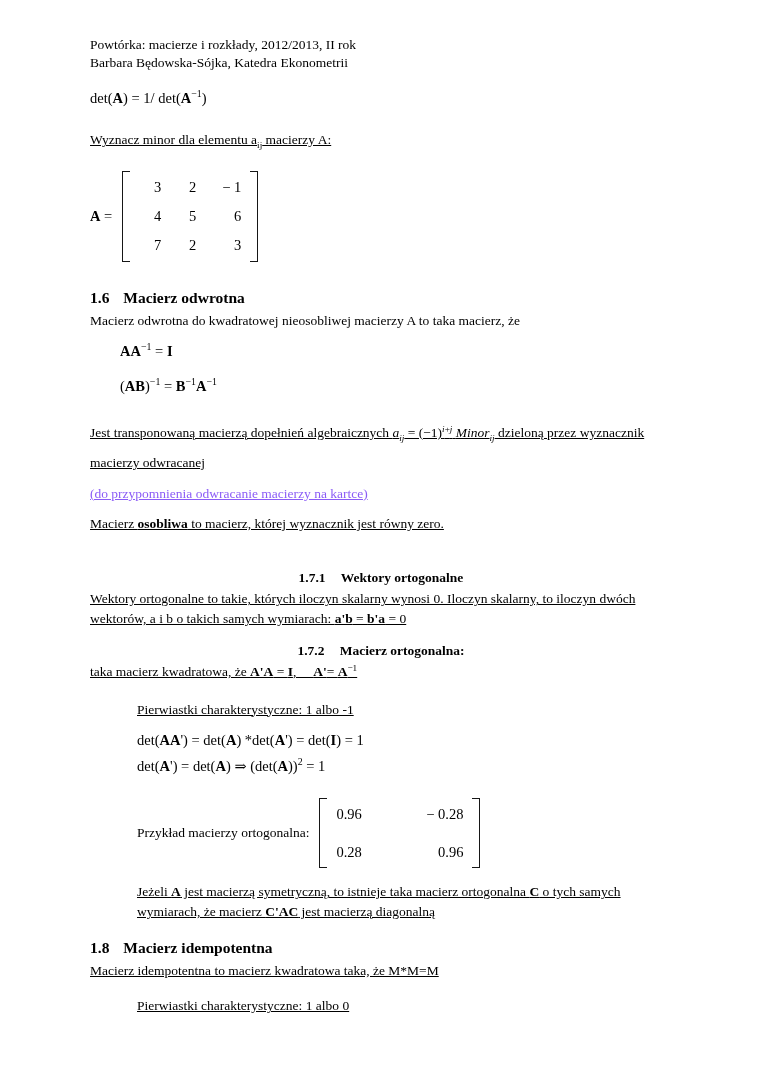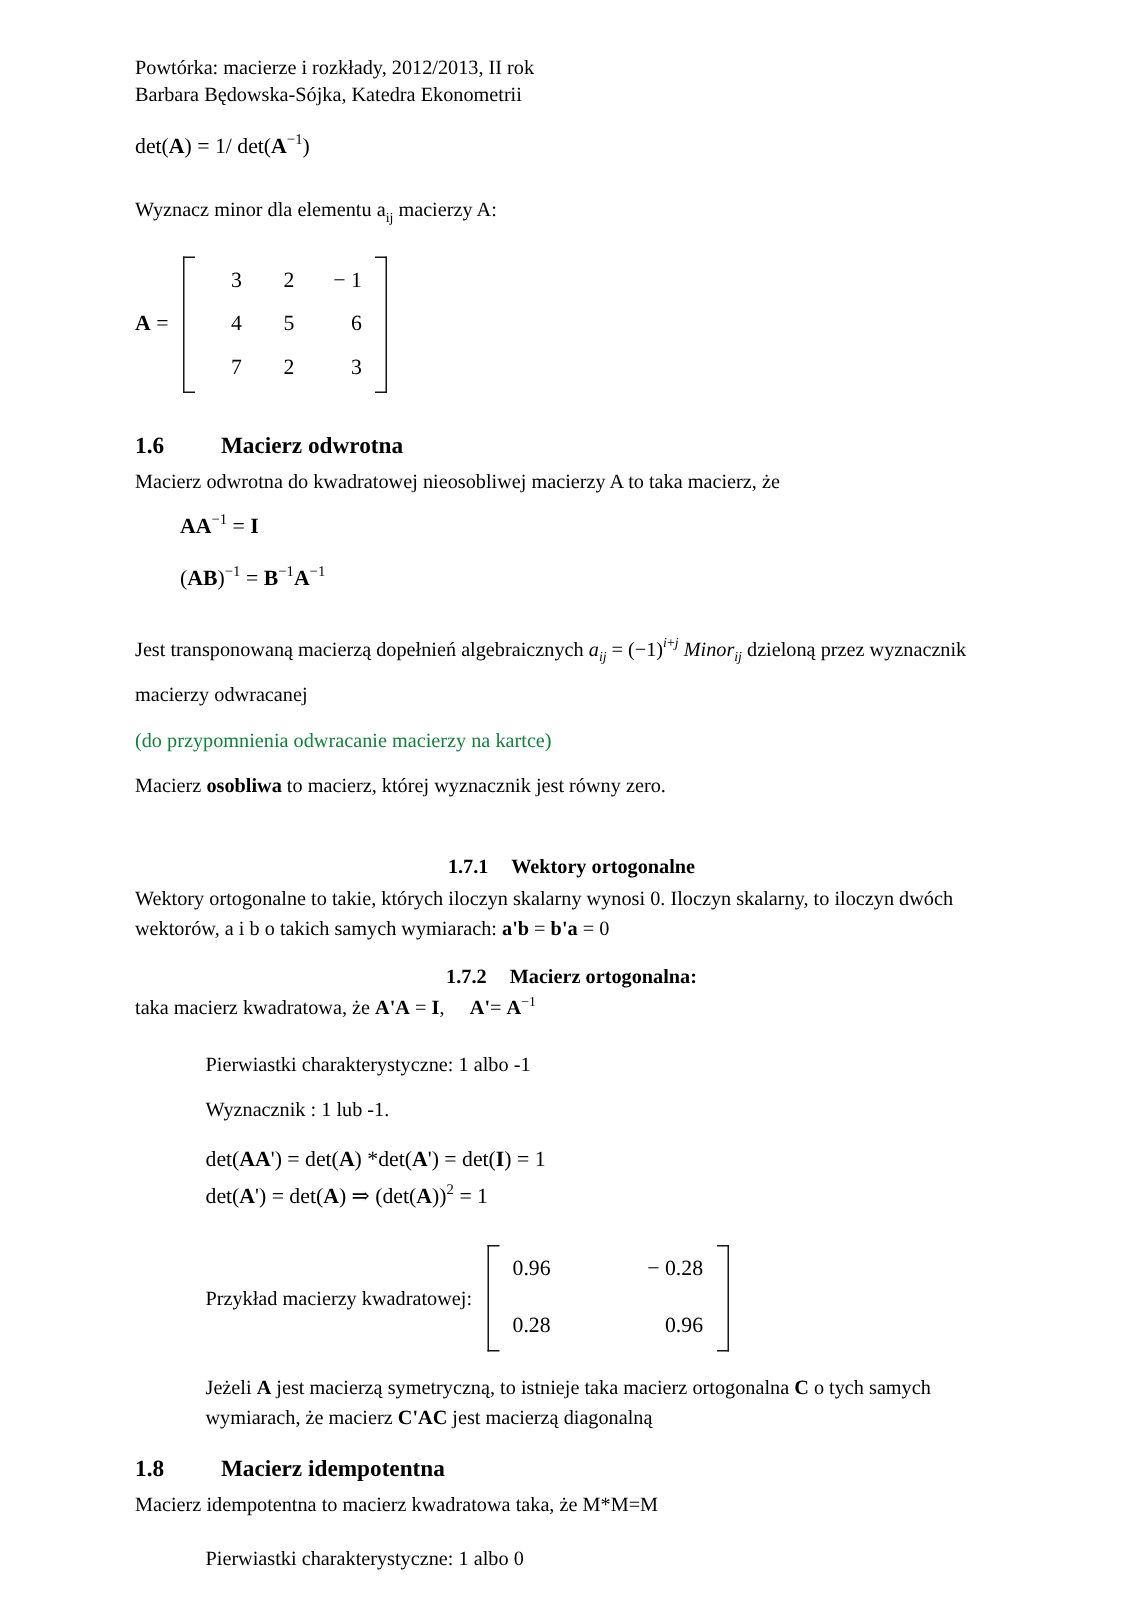--- a/index.html
+++ b/index.html
@@ -12,45 +12,45 @@
     font-size:13.5px;line-height:1.3;
   }
   p{margin:0;}
   b{font-weight:bold;}
   sup{font-size:0.68em;vertical-align:super;line-height:0;}
   sub{font-size:0.68em;vertical-align:sub;line-height:0;}
 
   .hdr{line-height:1.32;margin-bottom:17px;}
   .formula{font-size:14.5px;margin:0 0 24px;}
   .formula.ind{margin-left:30px;}
-  .p-block{margin:0 0 22px;}
+  .p-block{margin:0 0 22px;text-decoration:underline;}
   .tight{margin-bottom:13px;}
 
   
   .h-main{font-size:15.5px;font-weight:bold;margin:2px 0 4px;}
-  .h-main .num{margin-right:34px;}
+  .h-main .num{margin-right:10px;}
   .h-sub{font-size:13.5px;font-weight:bold;margin:14px 0 3px;text-align:center;}
   .h-sub .num{margin-right:12px;}
   .h17{margin:20px 0 18px;}
   .h18{margin:16px 0 4px;}
 
   
   .matrix-row{display:flex;align-items:center;margin:0 0 26px;}
   .matrix{display:inline-flex;align-items:stretch;}
   .br{width:7px;border:1.5px solid #161616;}
   .br.l{border-right:0;}
   .br.r{border-left:0;}
   .mcells{display:grid;align-content:center;padding:7px 9px;font-size:14.5px;}
   .m3{grid-template-columns:22px 22px 32px;column-gap:13px;row-gap:10px;}
   .m2{grid-template-columns:40px 68px;column-gap:20px;row-gap:8px;gap:19px;}
   .mcells span{text-align:right;display:block;}
   .m2 span.c1{text-align:left;}
   .m-label{font-size:14.5px;margin-right:10px;}
 
-  .gray{color:#15803d;}
+  .gray{color:#8b5cf6;}
   .indent2{margin-left:47px;}
   .wide-lines{line-height:2.25;}
   .para-2l{line-height:1.45;}
 </style>
 </head>
 <body>
 
 <div class="page">
 
   <div class="hdr">
@@ -103,27 +103,26 @@
   </h3>
   <p class="p-block para-2l" style="margin-bottom:10px;">Wektory ortogonalne to takie, których iloczyn skalarny wynosi 0. Iloczyn skalarny, to iloczyn dwóch wektorów, a i b o takich samych wymiarach:  <b>a'b</b> = <b>b'a</b> = 0</p>
 
   <h3 class="h-sub">
     <span class="num">1.7.2</span>
     <span>Macierz ortogonalna:</span>
   </h3>
   <p class="p-block" style="margin-bottom:20px;">taka macierz kwadratowa, że  <b>A'A</b> = <b>I</b>,&nbsp;&nbsp;&nbsp;&nbsp;&nbsp;<b>A'</b>= <b>A</b><sup>−1</sup></p>
 
   <p class="p-block indent2 tight">Pierwiastki charakterystyczne: 1 albo -1</p>
-  <p class="p-block indent2" style="margin-bottom:15px;">Wyznacznik : 1 lub -1.</p>
 
   <p class="formula indent2" style="margin-bottom:7px;">det(<b>AA</b>') = det(<b>A</b>) *det(<b>A</b>') = det(<b>I</b>) = 1</p>
   <p class="formula indent2" style="margin-bottom:22px;">det(<b>A</b>') = det(<b>A</b>) ⇒ (det(<b>A</b>))<sup>2</sup> = 1</p>
 
   <div class="matrix-row indent2" style="margin-bottom:14px;">
-    <span class="m-label" style="font-size:13.5px;">Przykład macierzy kwadratowej:</span>
+    <span class="m-label" style="font-size:13.5px;">Przykład macierzy ortogonalna:</span>
     <span class="matrix">
       <span class="br l"></span>
       <span class="mcells m2">
         <span class="c1">0.96</span>
         <span>− 0.28</span>
         <span class="c1">0.28</span>
         <span>0.96</span>
       </span>
       <span class="br r"></span>
     </span>

